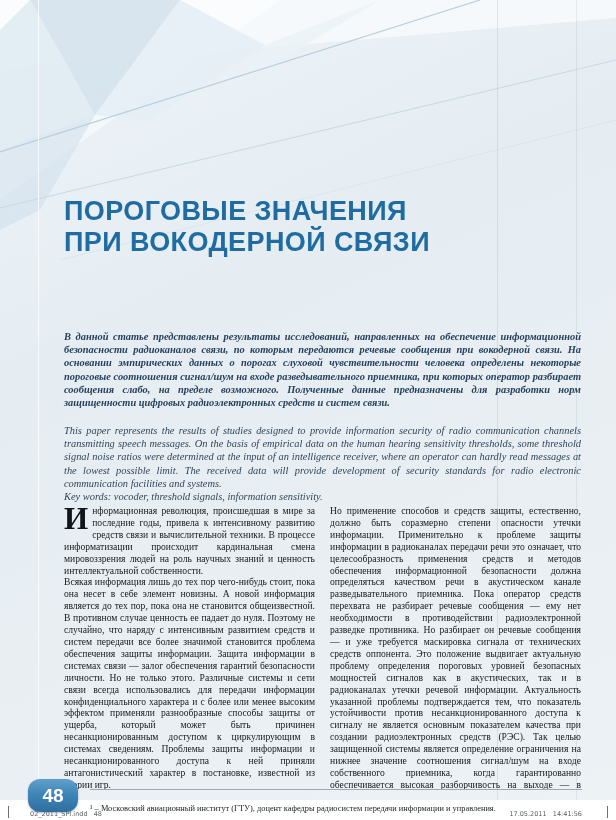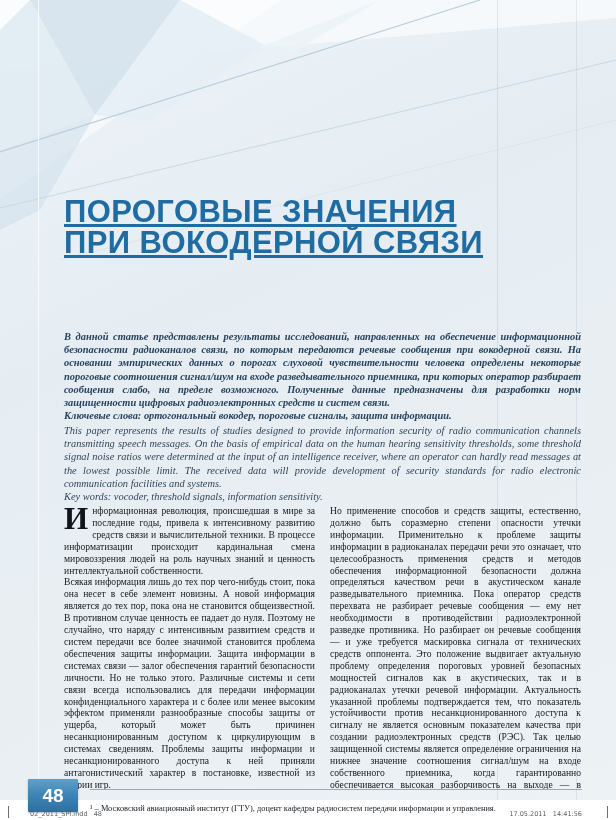--- a/index.html
+++ b/index.html
@@ -19,22 +19,22 @@
 
   .author{
     position:absolute;left:64px;top:100px;width:519px;
     text-align:right;
     font-family:"Liberation Sans", sans-serif;
     font-weight:bold;font-size:20px;line-height:25px;color:#111418;
   }
   .title{
     position:absolute;left:64px;top:196px;width:520px;
     font-family:"Liberation Sans", sans-serif;
-    font-weight:bold;font-size:31px;line-height:31px;
-    letter-spacing:0.4px;color:#1e6ca2;text-decoration:underline;
+    font-weight:bold;font-size:27px;line-height:31px;
+    letter-spacing:0.4px;color:#1e6ca2;
   }
   .abstract{
     position:absolute;left:64px;width:517px;
     font-style:italic;text-align:justify;
     font-size:10.4px;line-height:13.2px;color:#26415c;
   }
   .abstract.ru{top:330px;font-weight:bold;}
   .abstract.en{top:424px;color:#31465b;}
   .abstract .kw{display:block;}
 
@@ -56,21 +56,21 @@
   }
 
   .footnote{
     position:absolute;left:90px;top:789px;width:492px;
     border-top:1px solid rgba(60,85,110,0.45);
     padding-top:14px;
     font-size:8.4px;line-height:10px;color:#20262c;
   }
   .page-badge{
     position:absolute;left:28px;top:779px;width:50px;height:33px;
-    border-radius:1px;
+    border-radius:12px;
     background:linear-gradient(180deg,#62a0c9 0%,#3f86b8 45%,#2e6f9f 100%);
     box-shadow:0 1px 2px rgba(30,60,90,0.35);
     display:flex;align-items:center;justify-content:center;
     font-family:"Liberation Sans", sans-serif;
     font-weight:bold;font-size:19px;color:#ffffff;
   }
   .print-mark{
     position:absolute;top:810px;
     font-family:"DejaVu Sans", sans-serif;
     font-size:6.5px;color:#5a5f64;
@@ -108,21 +108,20 @@
   <div class="author">
   </div>
 
   <h1 class="title" style="margin:0;">
     <span style="display:block">ПОРОГОВЫЕ ЗНАЧЕНИЯ</span>
     <span style="display:block">ПРИ ВОКОДЕРНОЙ СВЯЗИ</span>
   </h1>
 
   <div class="abstract ru">
     <span>В данной статье представлены результаты исследований, направленных на обеспечение информационной безопасности радиоканалов связи, по которым передаются речевые сообщения при вокодерной связи. На основании эмпирических данных о порогах слуховой чувствительности человека определены некоторые пороговые соотношения сигнал/шум на входе разведывательного приемника, при которых оператор разбирает сообщения слабо, на пределе возможного. Полученные данные предназначены для разработки норм защищенности цифровых радиоэлектронных средств и систем связи.</span>
-    <span class="kw">Ключевые слова: ортогональный вокодер, пороговые сигналы, защита информации.</span>
   </div>
 
   <div class="abstract en" lang="en">
     <span>This paper represents the results of studies designed to provide information security of radio communication channels transmitting speech messages. On the basis of empirical data on the human hearing sensitivity thresholds, some threshold signal noise ratios were determined at the input of an intelligence receiver, where an operator can hardly read messages at the lowest possible limit. The received data will provide development of security standards for radio electronic communication facilities and systems.</span>
     <span class="kw">Key words: vocoder, threshold signals, information sensitivity.</span>
   </div>
 
   <div class="body-cols">
     <div class="col">
       <p lang="ru"><span class="dropcap">И</span><span>нформационная революция, происшедшая в мире за последние годы, привела к интенсивному развитию средств связи и вычислительной техники. В процессе информатизации происходит кардинальная смена мировоззрения людей на роль научных знаний и ценность интеллектуальной собственности.</span></p>

